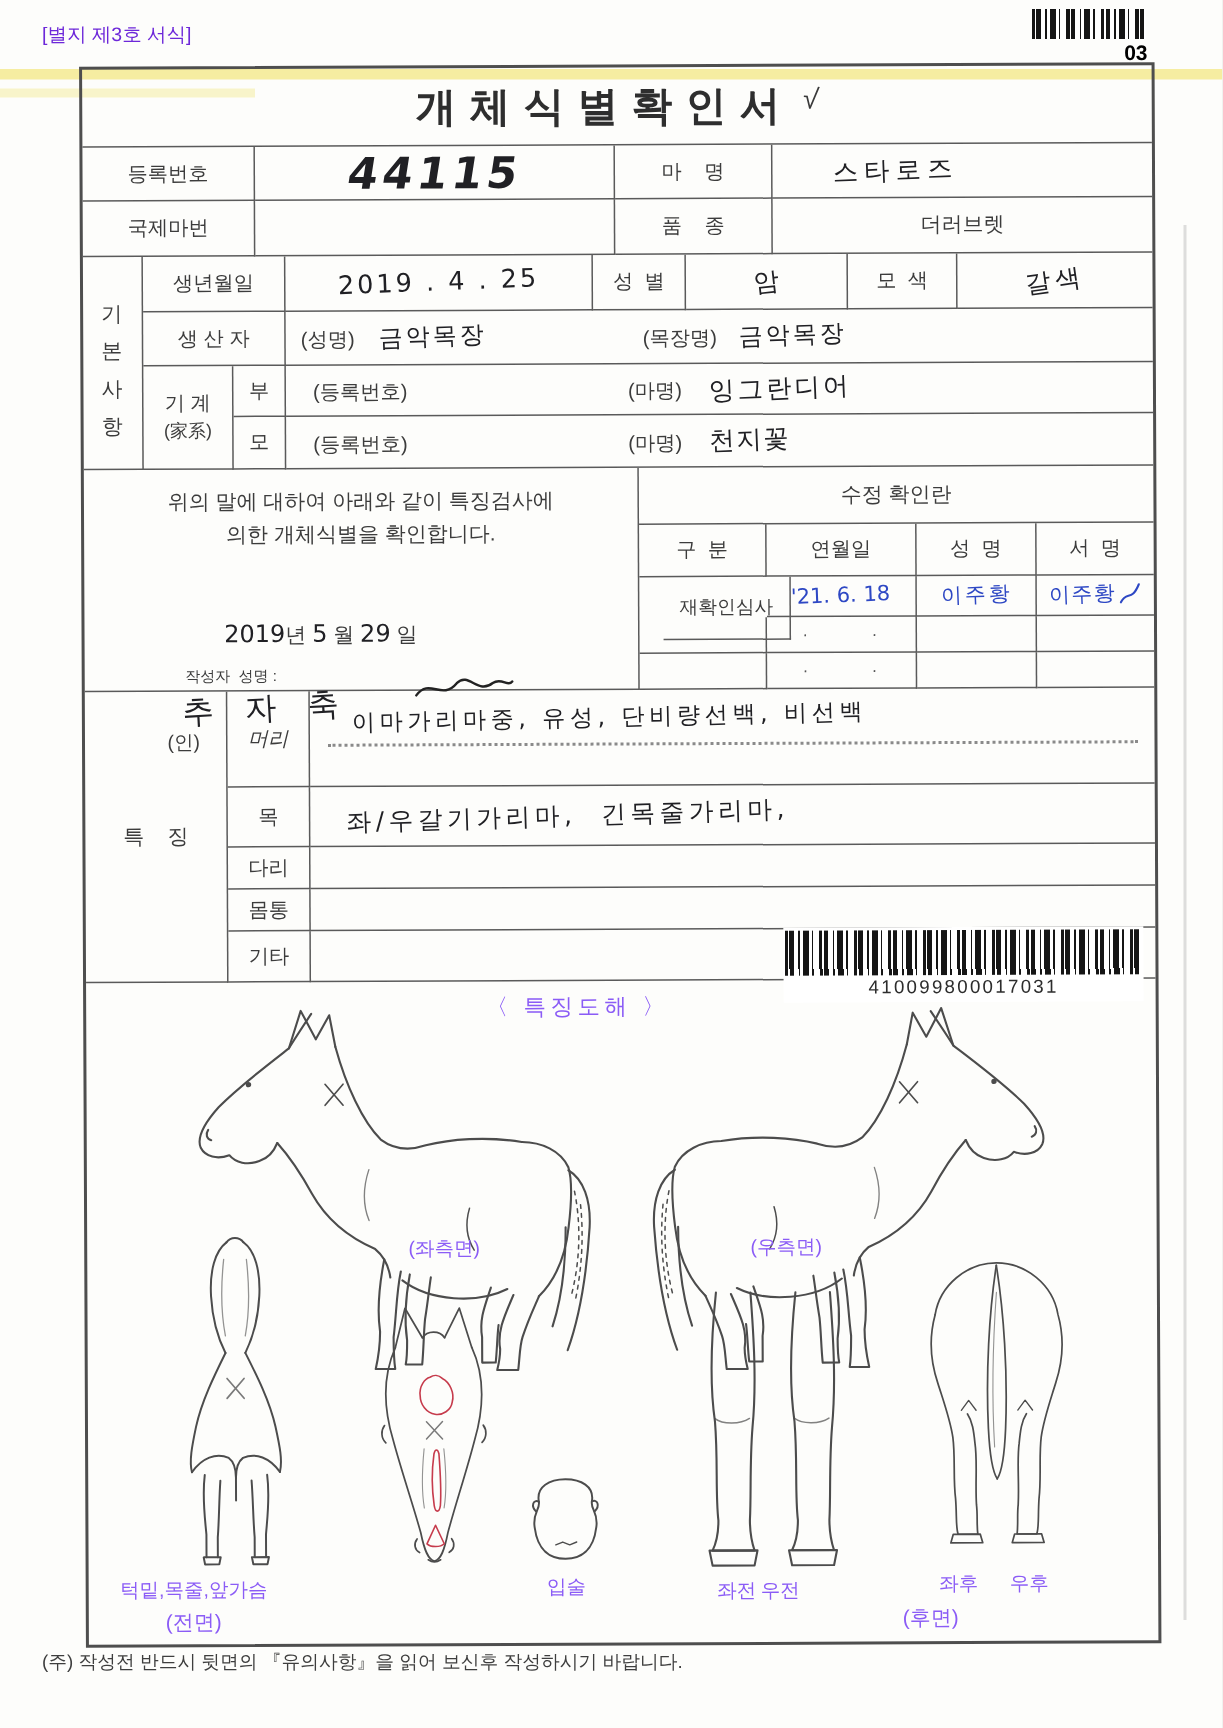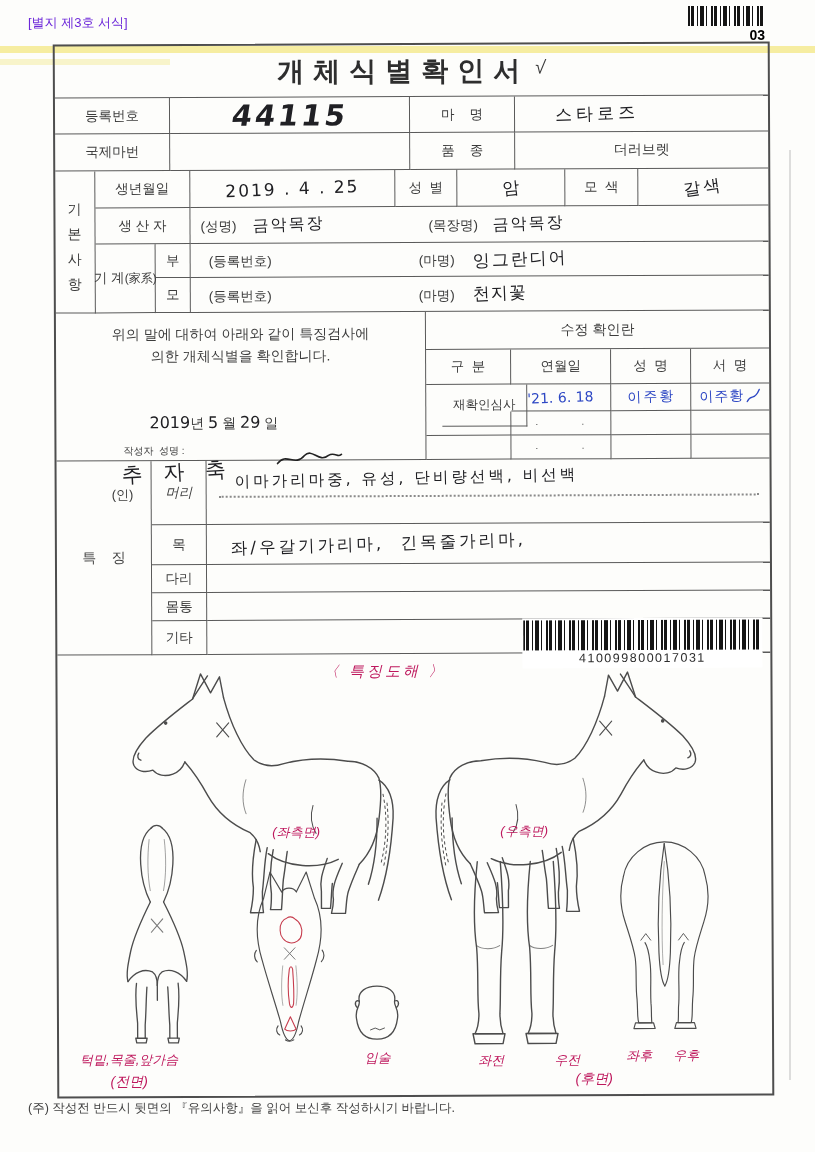--- a/index.html
+++ b/index.html
@@ -23,21 +23,21 @@
   .dots{color:#555;font-size:11px;letter-spacing:2px;}
   .highlight{position:absolute;pointer-events:none;}
   .barcode-bars{background:repeating-linear-gradient(90deg,
       #151515 0 2px,#fff 2px 3px,#151515 3px 6px,#fff 6px 9px,
       #151515 9px 10px,#fff 10px 12px,#151515 12px 16px,#fff 16px 18px,
       #151515 18px 19px,#fff 19px 23px);}
   svg{overflow:visible;}
   .lineart{stroke:#4c4c4c;stroke-width:1.4;fill:none;stroke-linecap:round;stroke-linejoin:round;}
   .redmark{stroke:#c63b4c;stroke-width:1.3;fill:none;stroke-linecap:round;stroke-linejoin:round;}
   .pencil{stroke:#7a7a7a;stroke-width:1.2;fill:none;stroke-linecap:round;}
-  .diagram-label{position:absolute;text-align:center;font-size:13px;color:#be185d;white-space:pre;font-style:italic;}
+  .diagram-label{position:absolute;text-align:center;font-size:13px;color:#8b5cf6;white-space:pre;}
 </style>
 </head>
 <body>
 
 <svg width="0" height="0" style="position:absolute" aria-hidden="true">
   <defs>
     <g id="horse-side" class="lineart">
       <path d="M112,8 C104,20 100,26 97,31 C84,41 64,56 50,70 C41,80 35,90 38,97 C41,103 49,105 57,102 C61,107 69,109 77,106 C83,104 87,99 89,94"></path>
       <path d="M89,94 C97,103 105,115 112,128 C122,146 138,158 154,165 C160,170 163,177 164,184"></path>
       <path d="M160,172 C156,192 155,206 157,220 C157,228 156,236 154,245 L167,245 C166,238 166,230 166,224 C168,208 168,194 171,180"></path>
@@ -112,21 +112,21 @@
     </div>
 
     <div class="cell" style="left:40px;top:162px;width:95px;height:36px;">생 산 자</div>
     <div class="cell noR leftal" style="left:135px;top:162px;width:578px;height:36px;">
       <span class="abs" style="left:10px;top:10px;">(성명)</span>
       <span class="abs hw hw-rot" style="left:62px;top:7px;font-size:16px;letter-spacing:2px;">금악목장</span>
       <span class="abs" style="left:238px;top:10px;">(목장명)</span>
       <span class="abs hw hw-rot" style="left:302px;top:7px;font-size:16px;letter-spacing:2px;">금악목장</span>
     </div>
 
-    <div class="cell" style="left:40px;top:198px;width:60px;height:69px;flex-direction:row;line-height:1.4;">
+    <div class="cell" style="left:40px;top:198px;width:60px;height:69px;flex-direction:column;line-height:1.4;">
       <span>기 계</span>
       <span style="font-size:12px;">(家系)</span>
     </div>
     <div class="cell" style="left:100px;top:198px;width:35px;height:34px;">부</div>
     <div class="cell noR leftal" style="left:135px;top:198px;width:578px;height:34px;">
       <span class="abs" style="left:18px;top:9px;">(등록번호)</span>
       <span class="abs" style="left:228px;top:9px;">(마명)</span>
       <span class="abs hw hw-rot" style="left:282px;top:5px;font-size:17px;letter-spacing:2px;">잉그란디어</span>
     </div>
     <div class="cell" style="left:100px;top:232px;width:35px;height:35px;">모</div>
@@ -287,21 +287,21 @@
           <path d="M37,130 L43,122 L49,130 M83,130 L89,122 L95,130" stroke-width="1.1"></path>
           <path d="M30,231 L52,231 L54,238 L28,238 Z"></path>
           <path d="M80,231 L102,231 L104,238 L78,238 Z"></path>
         </g>
       </svg>
 
       <div class="diagram-label" style="left:0;top:396px;width:140px;">턱밑,목줄,앞가슴</div>
       <div class="diagram-label" style="left:0;top:418px;width:140px;font-size:14px;">(전면)</div>
       <div class="diagram-label" style="left:292px;top:395px;width:53px;">입술</div>
       <div class="diagram-label" style="left:408px;top:398px;width:48px;">좌전</div>
-      <div class="diagram-label" style="left:484px;top:398px;width:48px;">우전</div>
-      <div class="diagram-label" style="left:490px;top:417px;width:90px;font-size:14px;">(후면)</div>
+      <div class="diagram-label" style="left:437px;top:398px;width:48px;">우전</div>
+      <div class="diagram-label" style="left:490px;top:417px;width:90px;font-size:14px;text-align:right;">(후면)</div>
       <div class="diagram-label" style="left:556px;top:394px;width:48px;">좌후</div>
       <div class="diagram-label" style="left:603px;top:394px;width:48px;">우후</div>
     </div>
   </div>
 
   <div class="abs" style="left:28px;top:1100px;font-size:12.5px;color:#3e3e3e;">(주) 작성전 반드시 뒷면의 『유의사항』을 읽어 보신후 작성하시기 바랍니다.</div>
 </div>
 
 </body></html>

